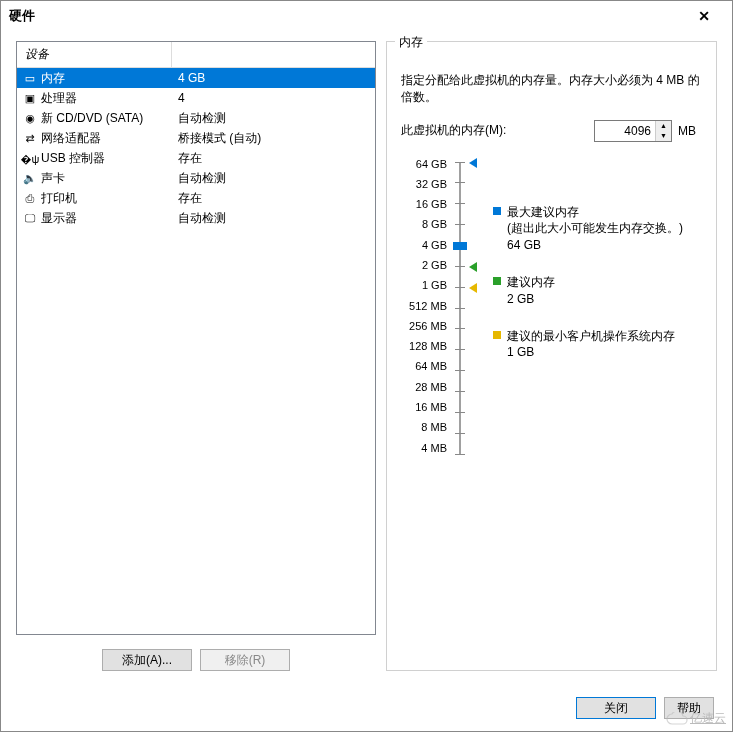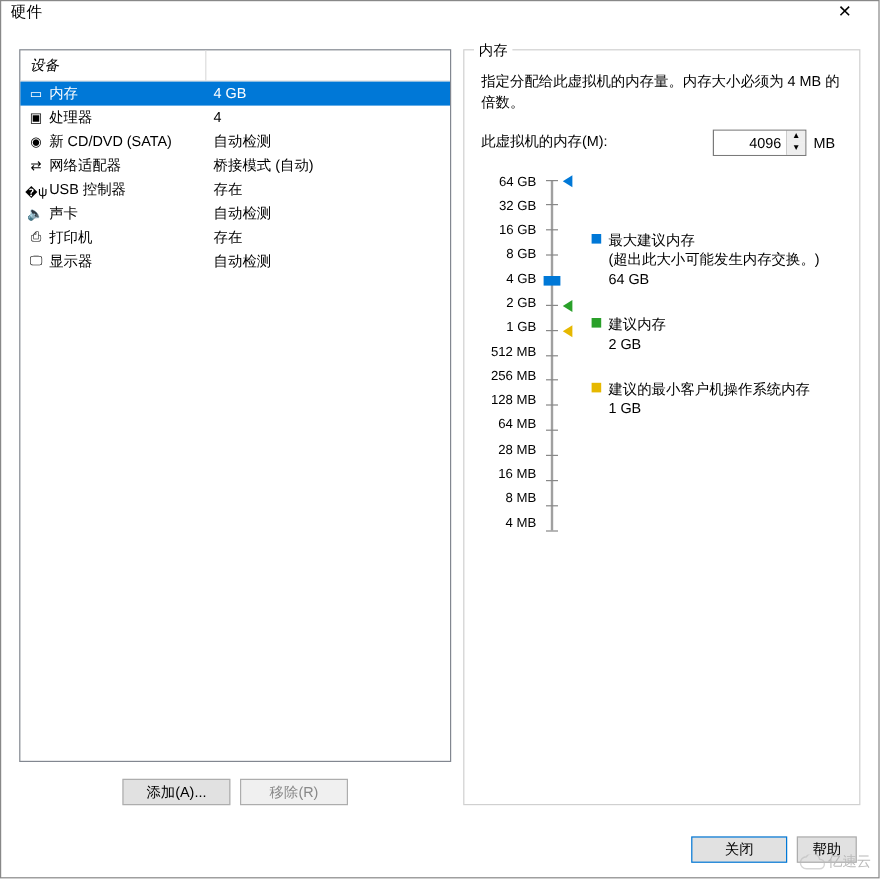--- a/index.html
+++ b/index.html
@@ -16,22 +16,24 @@
 .dialog {
   border: 1px solid #888;
   width: 733px;
   height: 732px;
   background: #fff;
   position: relative;
 }
 .titlebar {
   height: 30px;
   display: flex;
+  align-items: center;
   padding: 0 8px;
   font-size: 13px;
+  font-weight: bold;
 }
 .titlebar .title { flex: 1; }
 .close-x {
   width: 40px;
   text-align: center;
   font-size: 14px;
   cursor: pointer;
 }
 .content {
   display: flex;
@@ -121,21 +123,21 @@
 .group-label {
   position: absolute;
   top: -8px;
   left: 8px;
   background: #fff;
   padding: 0 4px;
   font-size: 12px;
 }
 .desc {
   font-size: 12px;
-  margin-top: 8px;
+  margin-top: 20px;
   line-height: 1.4;
 }
 .mem-row {
   display: flex;
   align-items: center;
   gap: 6px;
   margin-top: 14px;
   font-size: 12px;
 }
 .mem-row label { flex: 0 0 auto; }
@@ -256,20 +258,21 @@
 .watermark {
   position: absolute;
   bottom: 4px;
   right: 6px;
   font-size: 12px;
   color: #bbb;
   pointer-events: none;
   display: flex;
   align-items: center;
   gap: 2px;
+  text-decoration: underline;
 }
 .watermark svg { opacity: 0.6; }
 </style>
 </head>
 <body>
 
 <div class="dialog">
   <div class="titlebar">
     <span class="title">硬件</span>
     <span class="close-x">✕</span>

